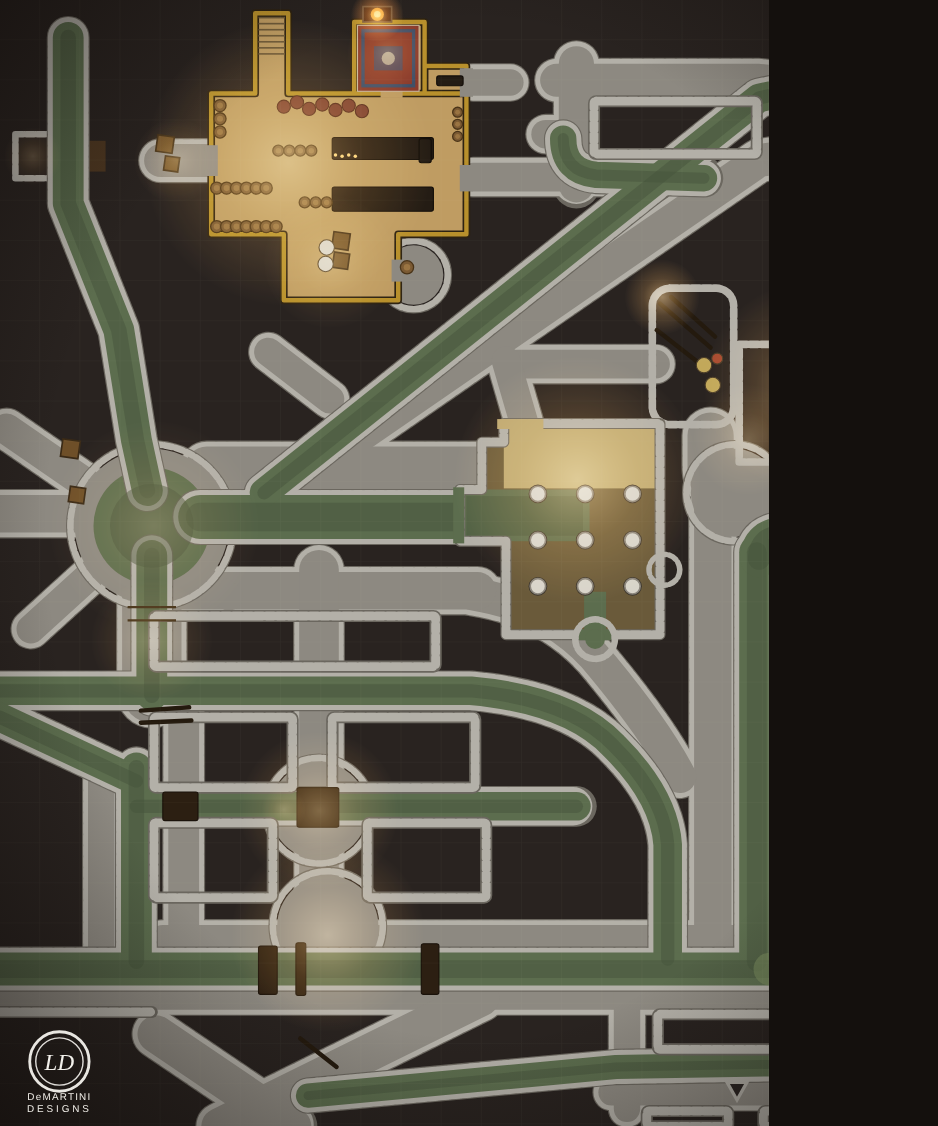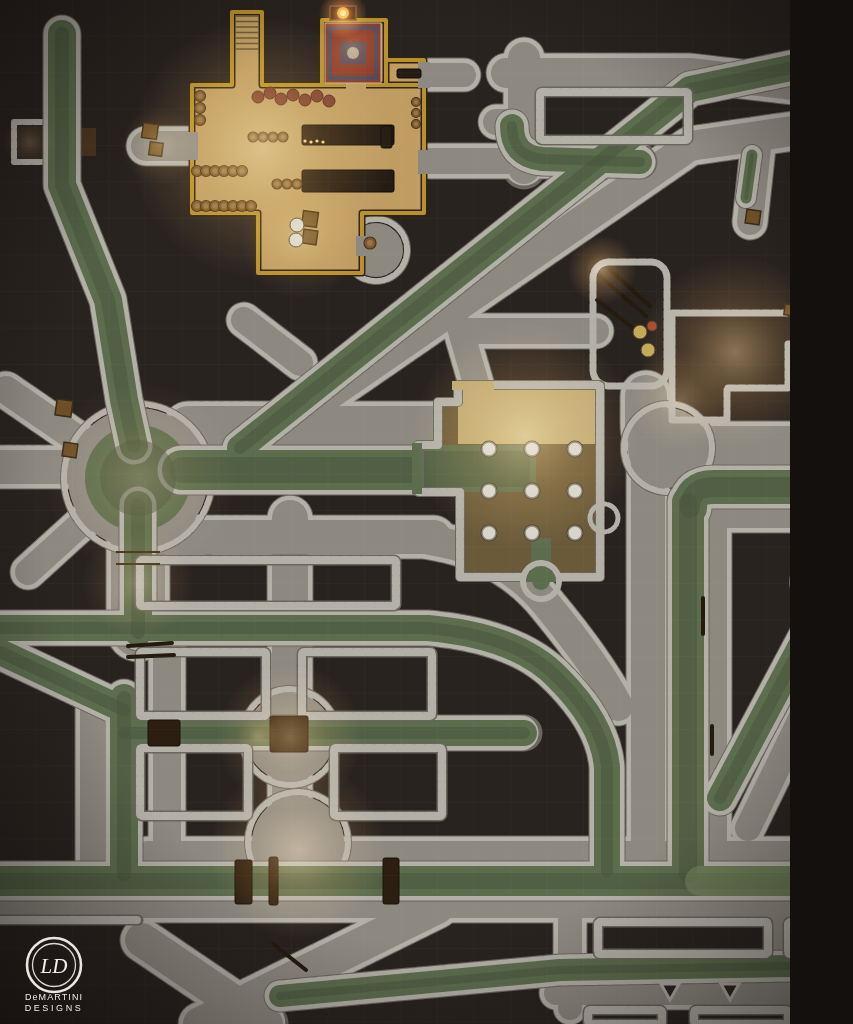--- a/index.html
+++ b/index.html
@@ -1,16 +1,16 @@
 <!DOCTYPE html>
 <html style="--bg: #292320; --stone: #b3b0a8; --joint: #6b675f; --street: #8d8981; --streetlit: #b5a37c; --water: #5c6d4e; --waterdark: #46543c; --waterbright: #7e9060; --tfloor: #bf9c62; --gold: #b8902c; --golddark: #2e2312; --wood: #3a2a16; --pillar: #d8d4ca; --fire: #ff8a30; --glow: #f0a84f; --carpet_red: #8a3b2c; --carpet_blue: #3f5068;"><head>
 <meta charset="utf-8">
 <style>
   html,body{margin:0;padding:0;background:#14100d;}
-  #stage{position:relative;width:790px;height:1024px;overflow:hidden;background:var(--bg,#292320);}
+  #stage{position:relative;width:699px;height:1024px;overflow:hidden;background:var(--bg,#292320);}
   svg{display:block;}
   .l-out{fill:none;stroke:var(--joint);stroke-linecap:round;stroke-linejoin:round;}
   .l-stone{fill:none;stroke:var(--stone);stroke-linecap:round;stroke-linejoin:round;stroke-dasharray:7 3;}
   .l-street{fill:none;stroke:var(--street);stroke-linecap:round;stroke-linejoin:round;}
   .l-water{fill:none;stroke:var(--water);stroke-linecap:round;stroke-linejoin:round;}
   .l-waterd{fill:none;stroke:var(--waterdark);stroke-linecap:round;stroke-linejoin:round;opacity:.5;}
   .l-wbright{fill:none;stroke:var(--waterbright);stroke-linecap:round;opacity:.5;}
   .glow{mix-blend-mode:screen;pointer-events:none;}
   .logo-mono{font:italic 21px "Liberation Serif",serif;fill:#f3f1ec;text-anchor:middle;}
   .logo-l1{font:9px "Liberation Sans",sans-serif;fill:#efece6;text-anchor:middle;letter-spacing:1.1px;}

